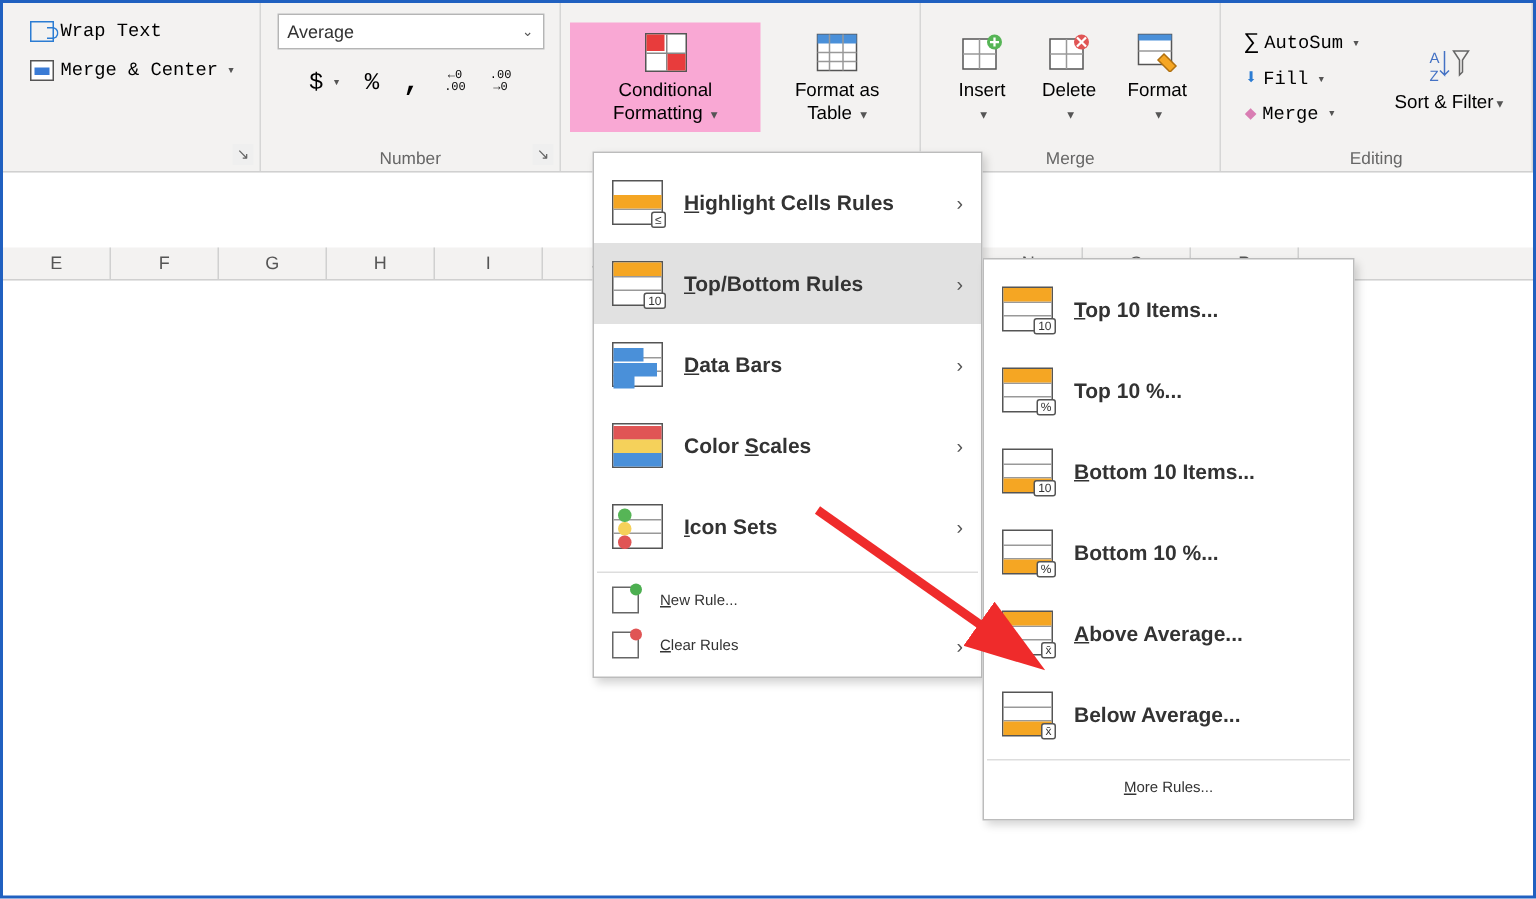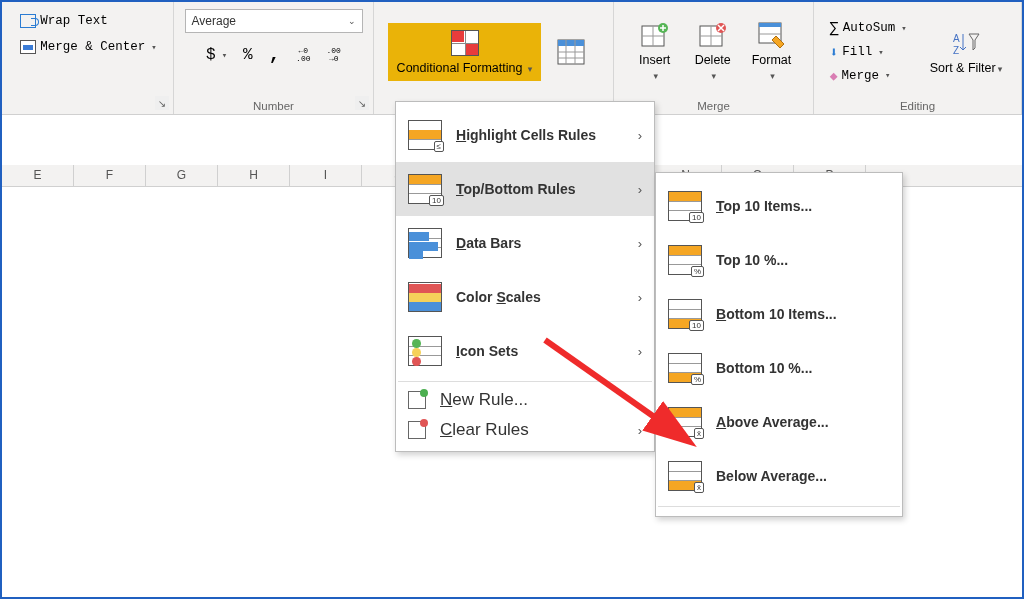--- a/index.html
+++ b/index.html
@@ -34,21 +34,21 @@
 
 .colheaders { display: flex; border-bottom: 1px solid #d0d0d0; background: #f3f2f1; height: 22px; margin-top: 50px; }
 .colheaders .cell { width: 72px; border-right: 1px solid #d0d0d0; text-align: center; font-size: 12px; color:#555; padding-top:3px; }
 
 
 .menu { position: absolute; background: #fff; border: 1px solid #bcbcbc; box-shadow: 2px 3px 6px rgba(0,0,0,0.18); padding: 6px 0; z-index: 50; }
 .menu-item { display: flex; align-items: center; gap: 14px; padding: 6px 12px; cursor: default; position: relative; min-height: 54px; }
 .menu-item.thin { min-height: 30px; padding: 4px 12px; }
 .menu-item.active { background: #e1e1e1; }
 .menu-item .lbl { font-size: 14px; font-weight: 700; }
-.menu-item.thin .lbl { font-size: 17px; font-weight: 400; }
+.menu-item.thin .lbl { font-size: 10px; font-weight: 400; }
 .menu-item .arrow { margin-left: auto; font-size: 13px; color: #555; }
 .menu-sep { height: 1px; background: #ddd; margin: 3px 2px; }
 
 .mi-icon { width: 34px; height: 30px; position: relative; flex-shrink:0; }
 .mi-icon .grid { position:absolute; inset:0; border:1px solid #555; background:#fff; }
 .mi-icon .grid::before, .mi-icon .grid::after { content:''; position:absolute; background:#999; }
 .mi-icon .grid::before { top:33%; left:0; right:0; height:1px; }
 .mi-icon .grid::after { top:66%; left:0; right:0; height:1px; }
 .mi-icon .pill { position:absolute; bottom:-2px; right:-2px; background:#fff; border:1px solid #555; font-size:8px; padding:0 2px; border-radius:2px; }
 .mi-icon .stripe { position:absolute; left:1px; right:1px; height:9px; }
@@ -112,41 +112,42 @@
             <span style="font-size:8px;line-height:1">.00<br>→0</span>
           </button>
       </div>
     </div>
     <div class="group-label">Number</div>
     <button class="dlg-launcher">↘</button>
   </div>
 
   <div class="group" style="width:240px">
     <div class="group-body" style="gap:2px">
-      <button class="vbtn" style="background:#eab308">
+      <button class="vbtn" style="background:#f9a8d4">
         <span class="big-icon">
           <span class="cond-icon">
               <span class="ci-grid"></span>
               <span class="red"></span>
               <span class="red2"></span>
             </span>
         </span>
         <span class="lbl"><span>Conditional Formatting</span> <span class="chev">▾</span></span>
       </button>
       <button class="vbtn">
         <span class="big-icon">
           <svg width="28" height="26">
               <rect x="1" y="1" width="26" height="24" fill="#fff" stroke="#555"></rect>
               <rect x="1" y="1" width="26" height="6" fill="#4a90d9"></rect>
               <line x1="1" y1="13" x2="27" y2="13" stroke="#999"></line>
               <line x1="1" y1="19" x2="27" y2="19" stroke="#999"></line>
               <line x1="9" y1="1" x2="9" y2="25" stroke="#999"></line>
               <line x1="18" y1="1" x2="18" y2="25" stroke="#999"></line>
             </svg>
         </span>
+        <span class="lbl"><span>Format as Table</span> <span class="chev">▾</span></span>
       </button>
     </div>
     <div class="group-label">&nbsp;</div>
   </div>
 
   <div class="group" style="width:200px">
     <div class="group-body" style="gap:2px">
       <button class="vbtn">
         <span class="big-icon">
           <svg width="28" height="26">
@@ -344,20 +345,23 @@
     </div>
     <div class="menu-item">
       <div class="mi-icon">
         <div class="grid"></div>
         <div class="stripe" style="background: rgb(245, 166, 35); top: 20px;"></div>
         <div class="pill">x̄</div>
       </div>
       <span class="lbl">Below Average...</span>
     </div>
     <div class="menu-sep"></div>
+    <div class="menu-item thin" style="justify-content: center;">
+      <span class="lbl"><span class="und">M</span>ore Rules...</span>
+    </div>
   </div>
 
 <svg class="redarrow" style="top:330px; left:535px" width="180" height="140">
   <defs>
       <marker id="ah" markerWidth="10" markerHeight="10" refX="7" refY="3" orient="auto">
         <path d="M0,0 L0,6 L9,3 z" fill="#ef2b2b"></path>
       </marker>
     </defs>
   <line x1="8" y1="8" x2="150" y2="108" stroke="#ef2b2b" stroke-width="6" marker-end="url(#ah)"></line>
 </svg>

